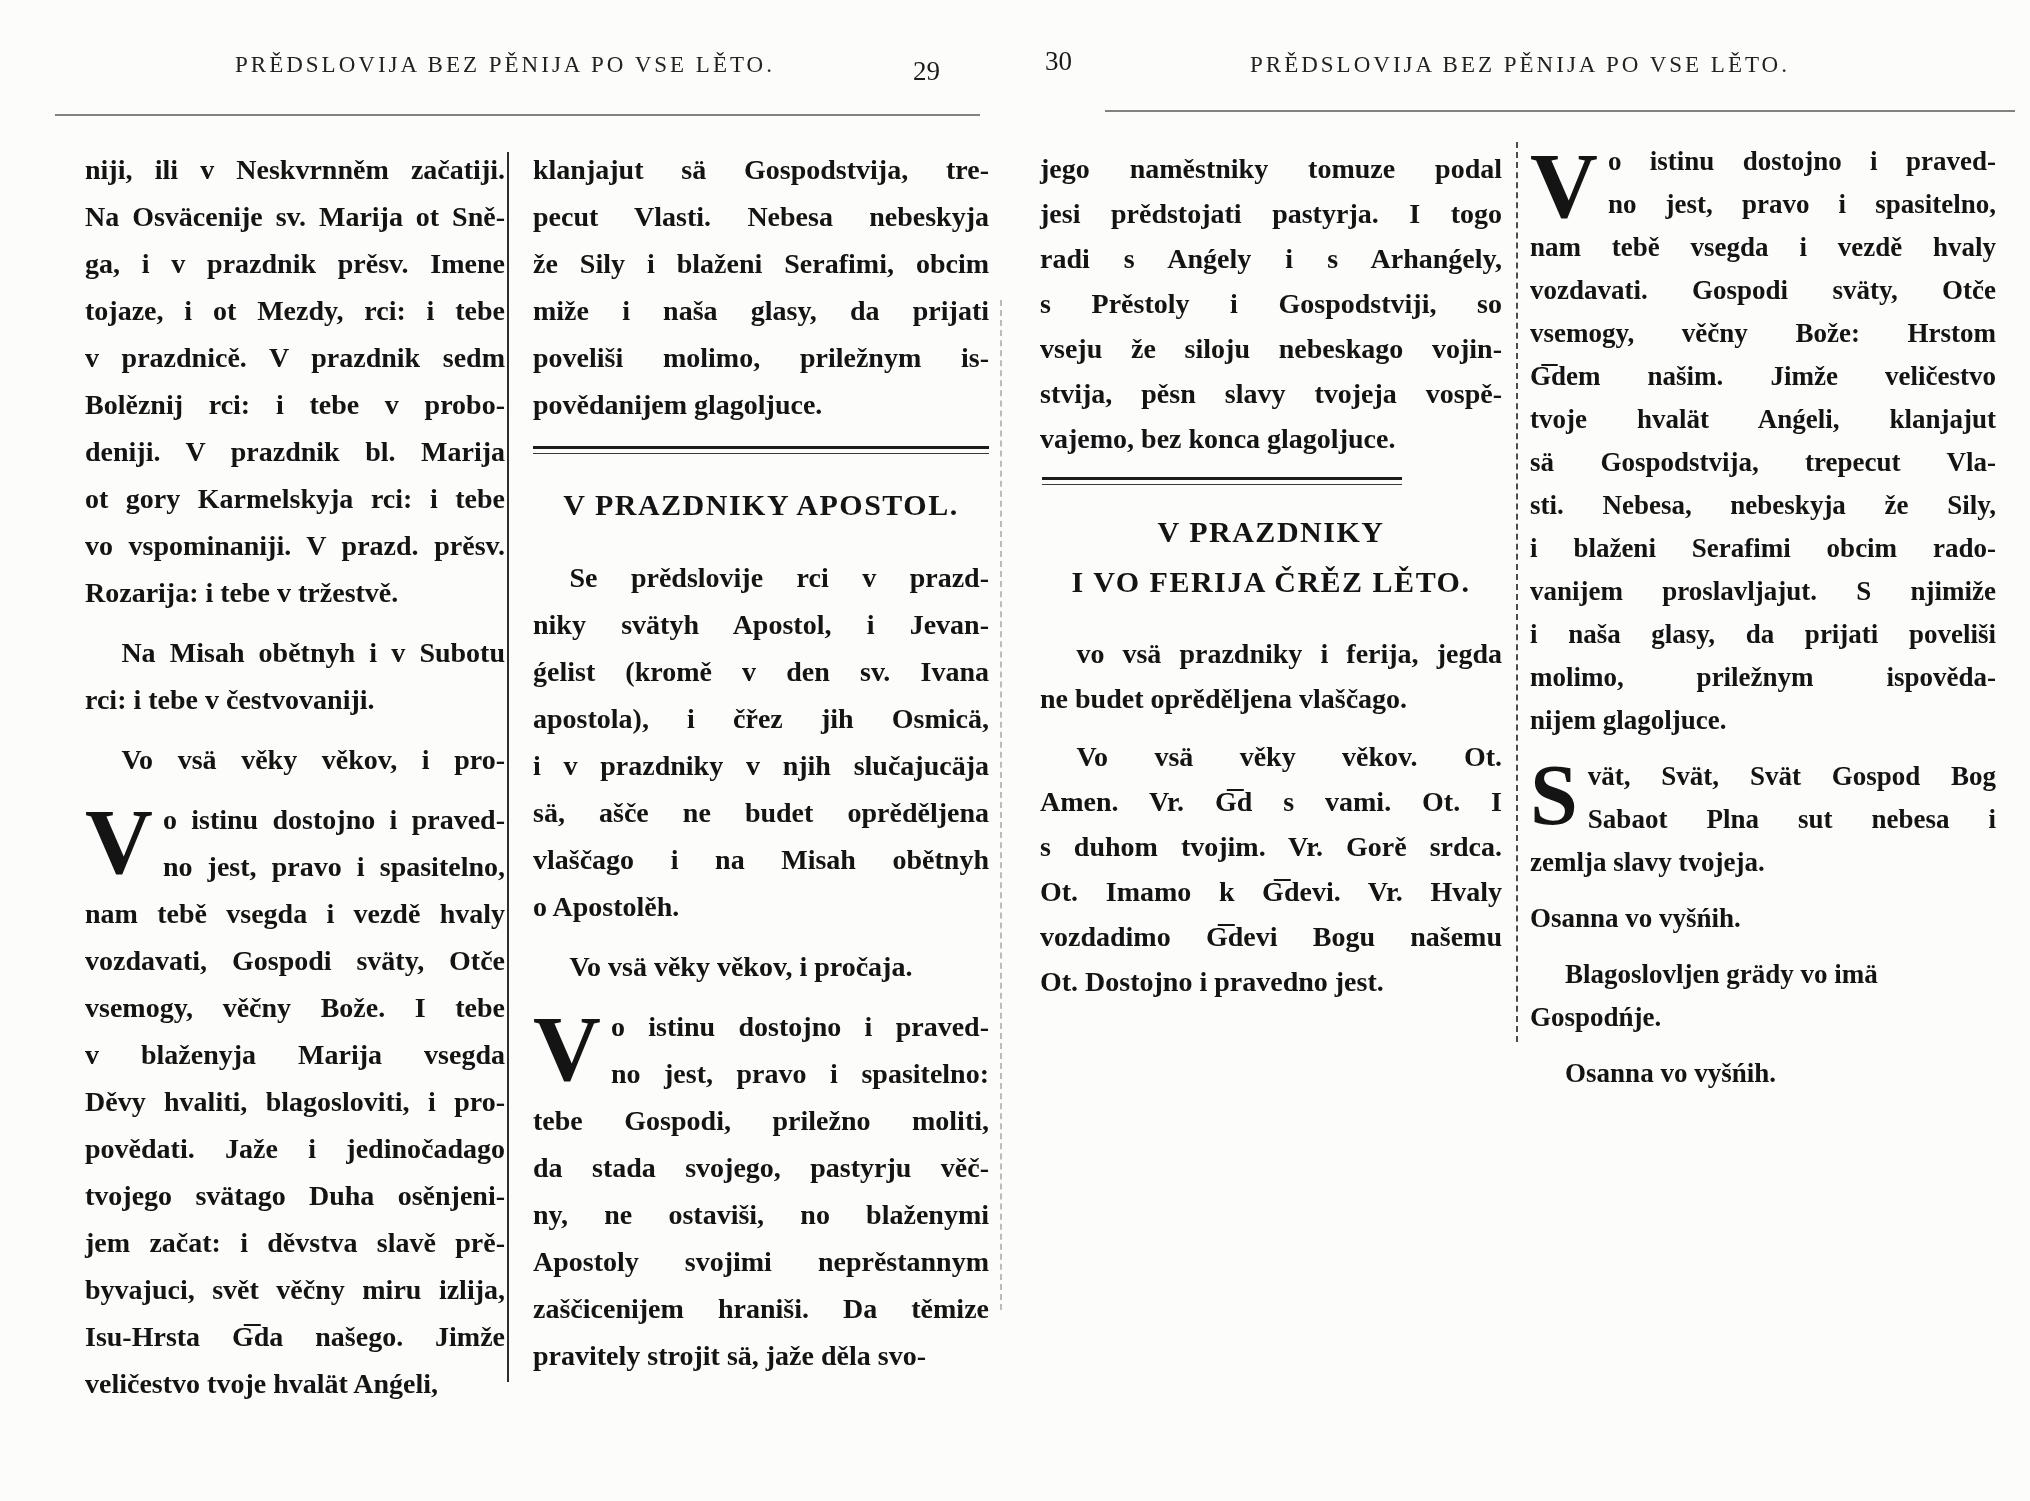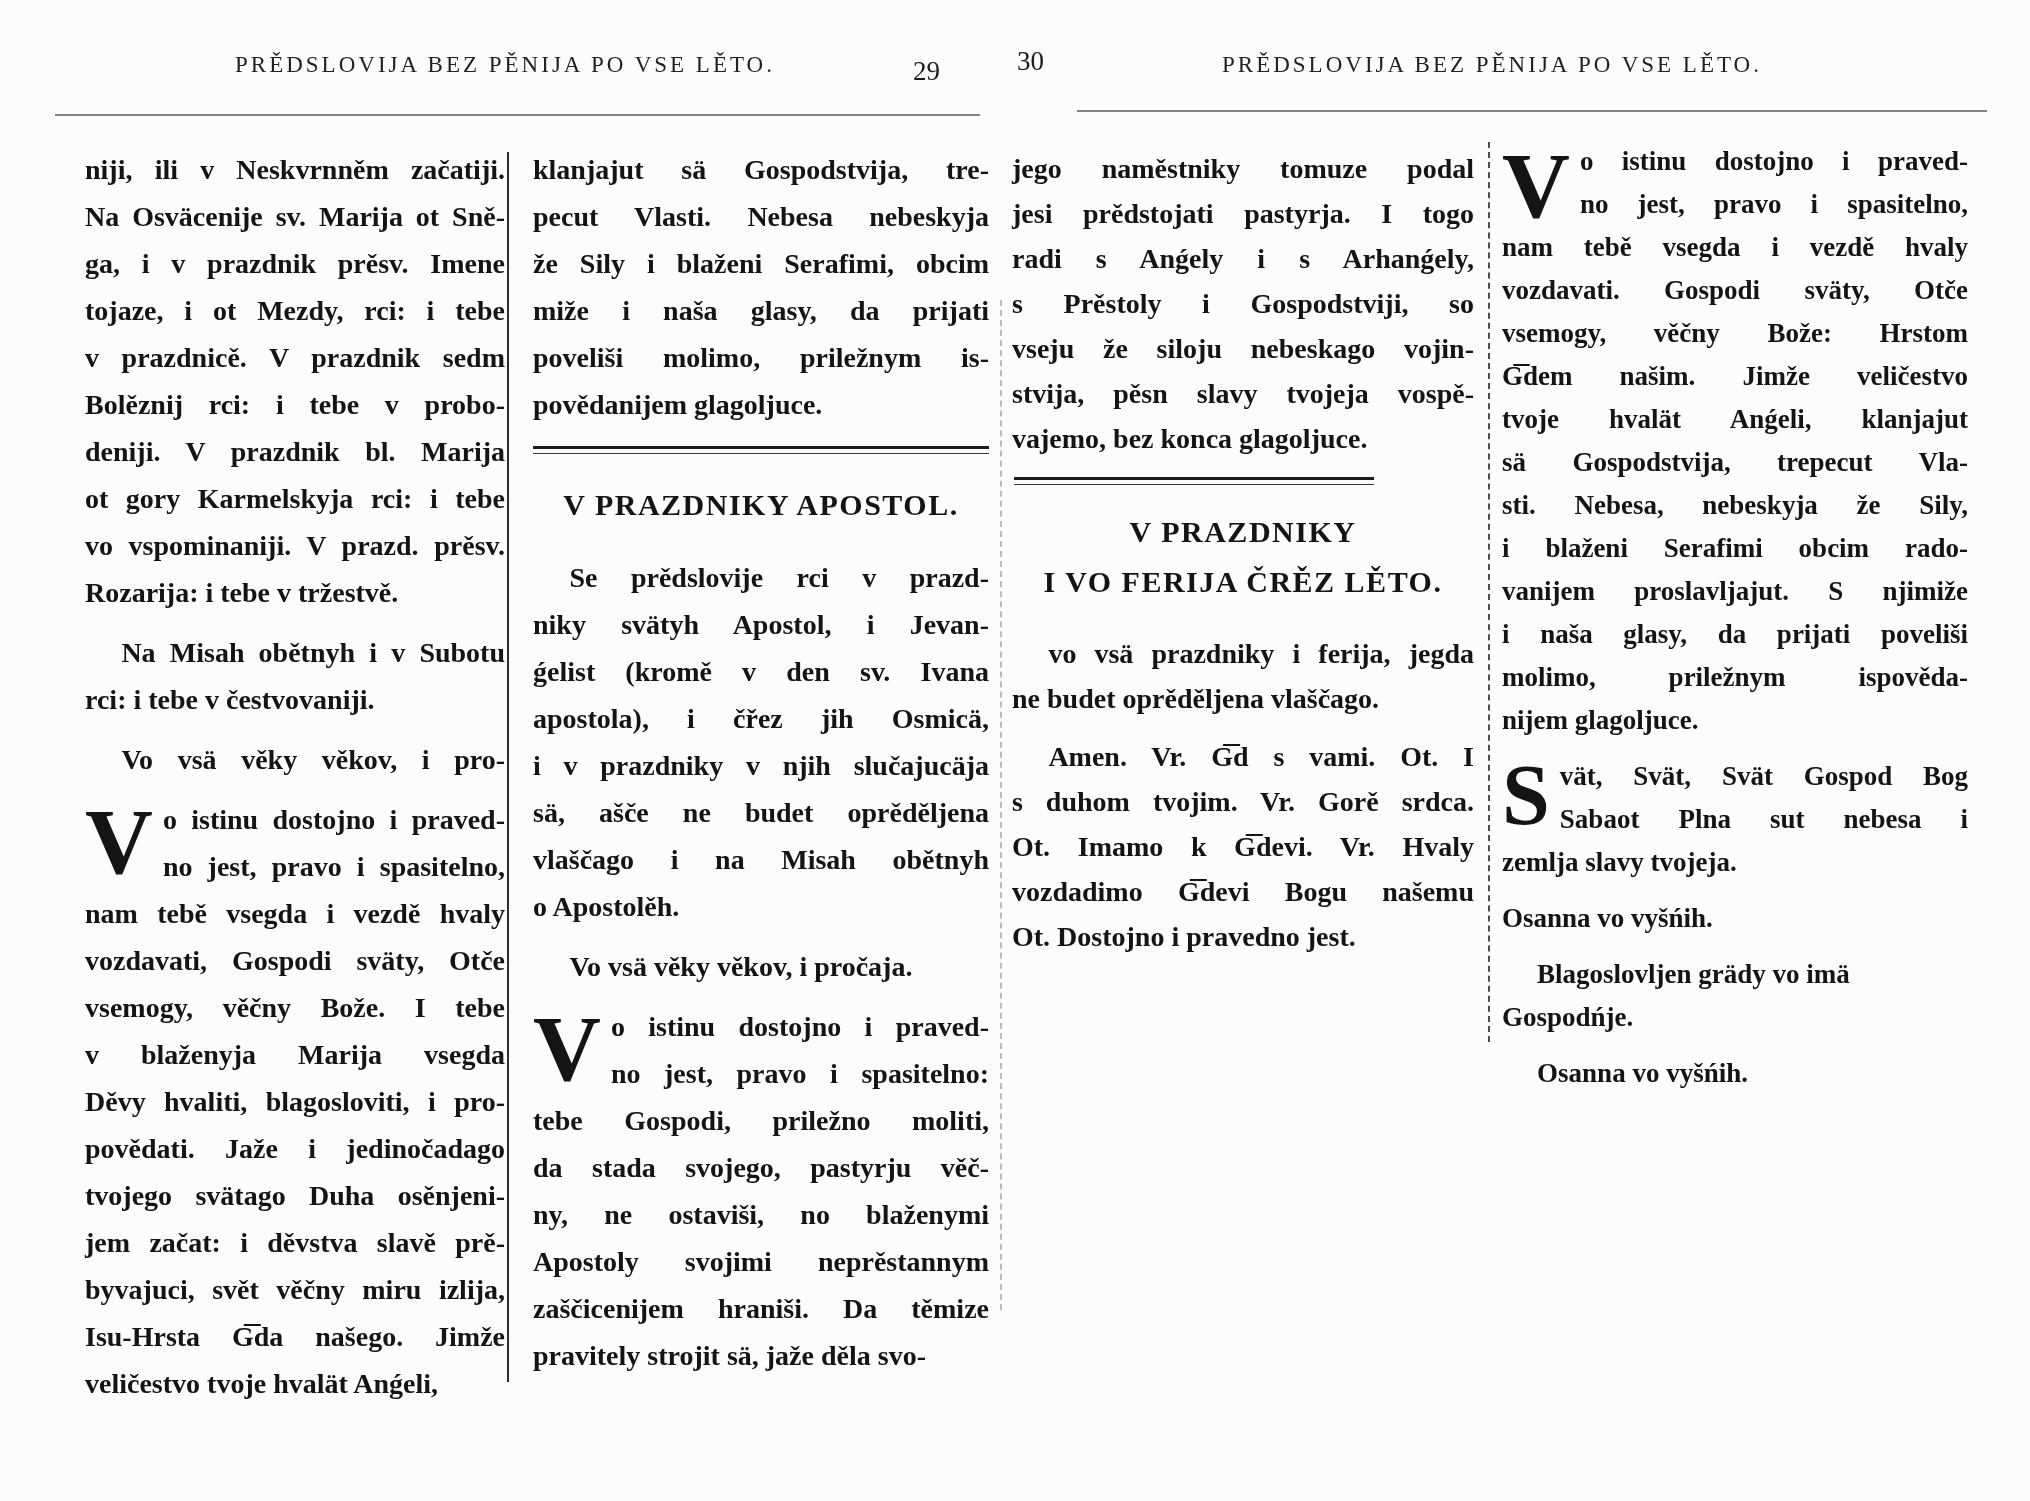--- a/index.html
+++ b/index.html
@@ -4,21 +4,21 @@
 <style>
   html,body{margin:0;padding:0;}
   body{
     width:2030px;height:1501px;position:relative;
     background:#fcfcfb;color:#141414;
     font-family:"Liberation Serif","DejaVu Serif",serif;
     font-weight:bold;overflow:hidden;
   }
   .page{position:absolute;top:0;height:1226px;}
   #page-left{left:0;width:1010px;}
-  #page-right{left:982px;width:1020px;}
+  #page-right{left:1010px;width:1020px;}
 
   .running-title{
     position:absolute;top:52px;left:0;right:0;text-align:center;
     font-size:23px;font-weight:normal;letter-spacing:3px;color:#222;
   }
   .page-number{position:absolute;font-size:27px;font-weight:normal;color:#1a1a1a;}
   #pn-left{top:56px;right:70px;}
   #pn-right{top:46px;left:35px;}
   .head-rule{position:absolute;height:0;border-top:2px solid #5a5a5a;opacity:.75;}
   #hr-left{top:114px;left:55px;right:30px;}
@@ -174,20 +174,21 @@
     <div class="section-rule" id="rule-r1"></div>
     <div class="para heading">
         <div class="tl">V PRAZDNIKY</div>
         <div class="tl last">I VO FERIJA ČRĚZ LĚTO.</div>
       </div>
     <div class="para indent">
         <div class="tl">vo vsä prazdniky i ferija, jegda</div>
         <div class="tl last">ne budet oprěděljena vlaščago.</div>
       </div>
     <div class="para indent">
+        <div class="tl">Vo vsä věky věkov. Ot.</div>
         <div class="tl">Amen. Vr. G͞d s vami. Ot. I</div>
         <div class="tl">s duhom tvojim. Vr. Gorě srdca.</div>
         <div class="tl">Ot. Imamo k G͞devi. Vr. Hvaly</div>
         <div class="tl">vozdadimo G͞devi Bogu našemu</div>
         <div class="tl last">Ot. Dostojno i pravedno jest.</div>
       </div>
   </div>
 
   <div class="col" id="r-col2">
     <div class="para">

